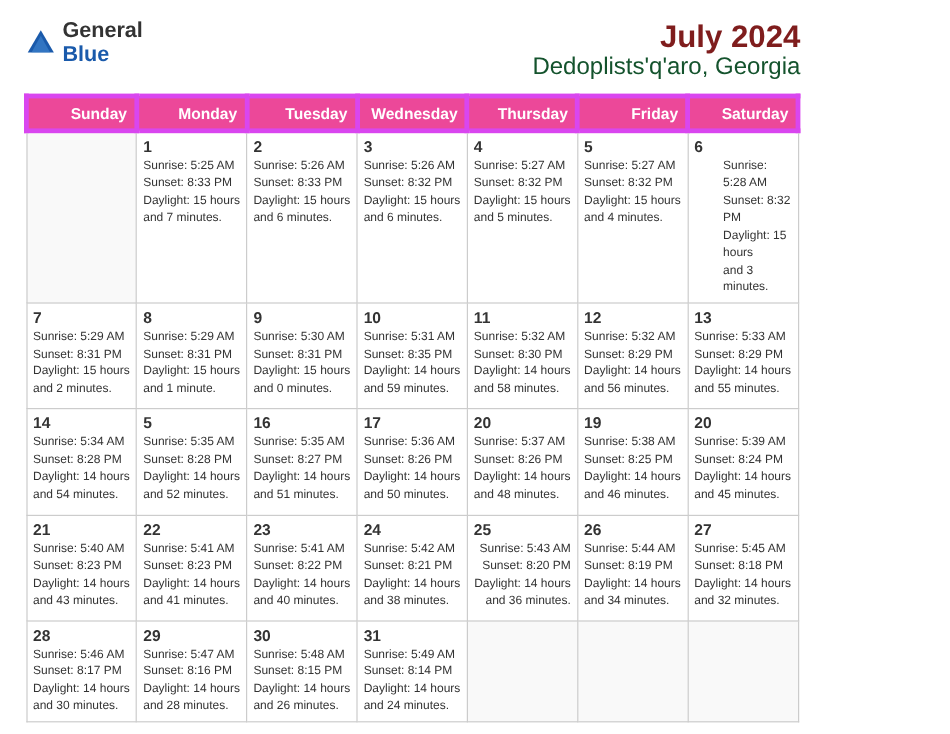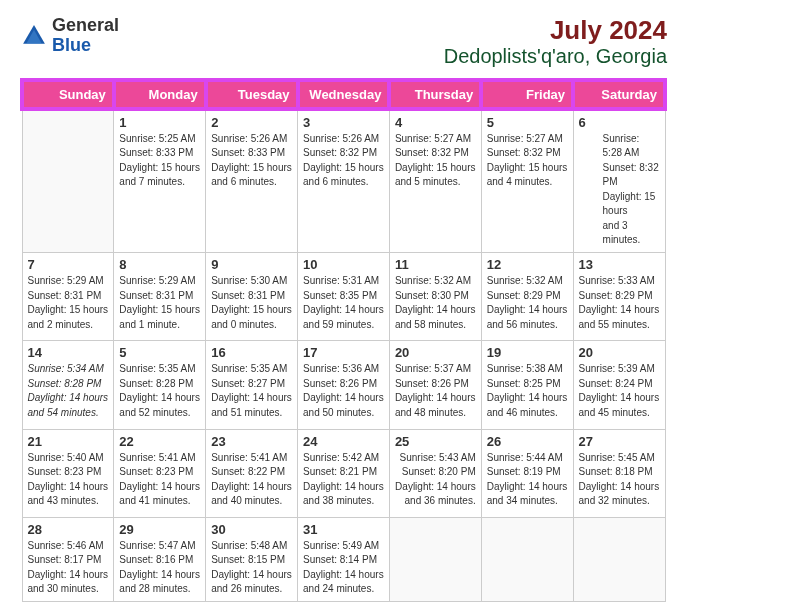--- a/index.html
+++ b/index.html
@@ -230,21 +230,21 @@
             <span class="day-number">13</span>
             <div class="day-info" style="white-space: pre-line;">Sunrise: 5:33 AM
 Sunset: 8:29 PM
 Daylight: 14 hours
 and 55 minutes.</div>
           </td>
         </tr>
         <tr>
           <td>
             <span class="day-number">14</span>
-            <div class="day-info" style="white-space: pre-line; font-style: italic;">Sunrise: 5:34 AM
+            <div class="day-info" style="white-space: pre-line;">Sunrise: 5:34 AM
 Sunset: 8:28 PM
 Daylight: 14 hours
 and 54 minutes.</div>
           </td>
           <td>
             <span class="day-number">5</span>
             <div class="day-info" style="white-space: pre-line;">Sunrise: 5:35 AM
 Sunset: 8:28 PM
 Daylight: 14 hours
 and 52 minutes.</div>

